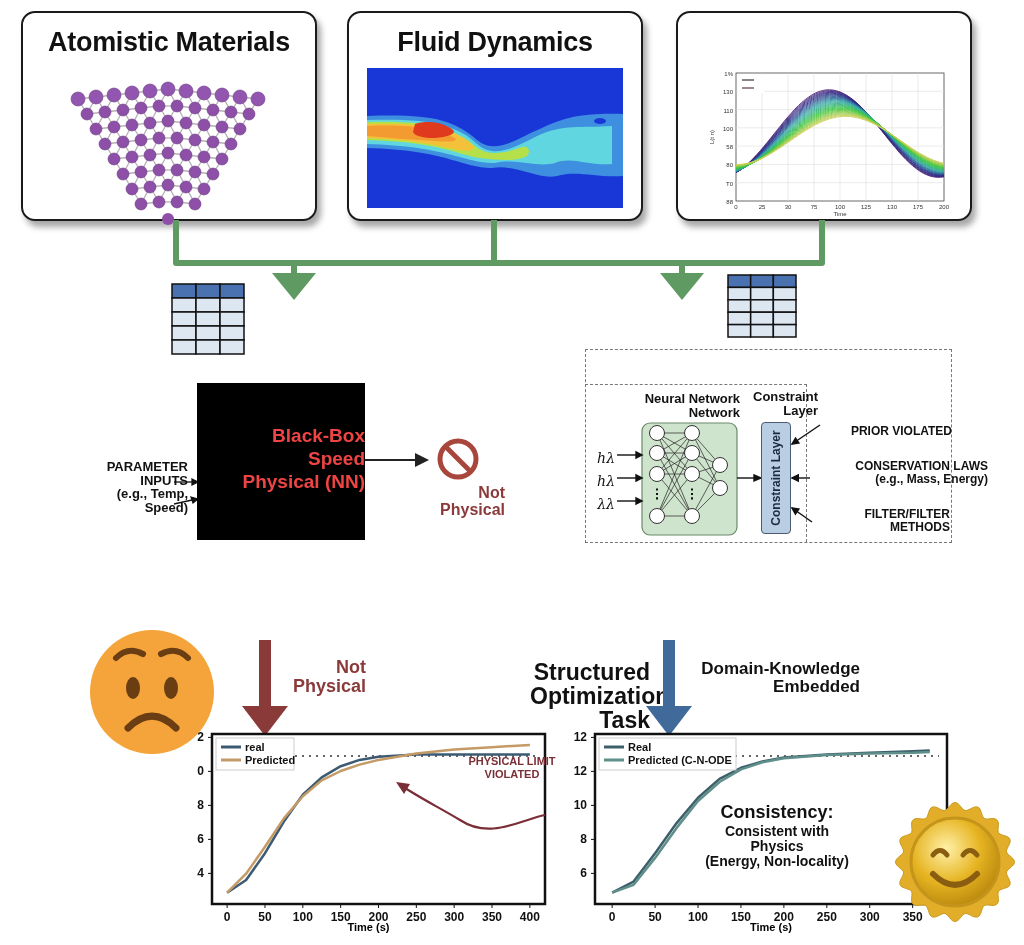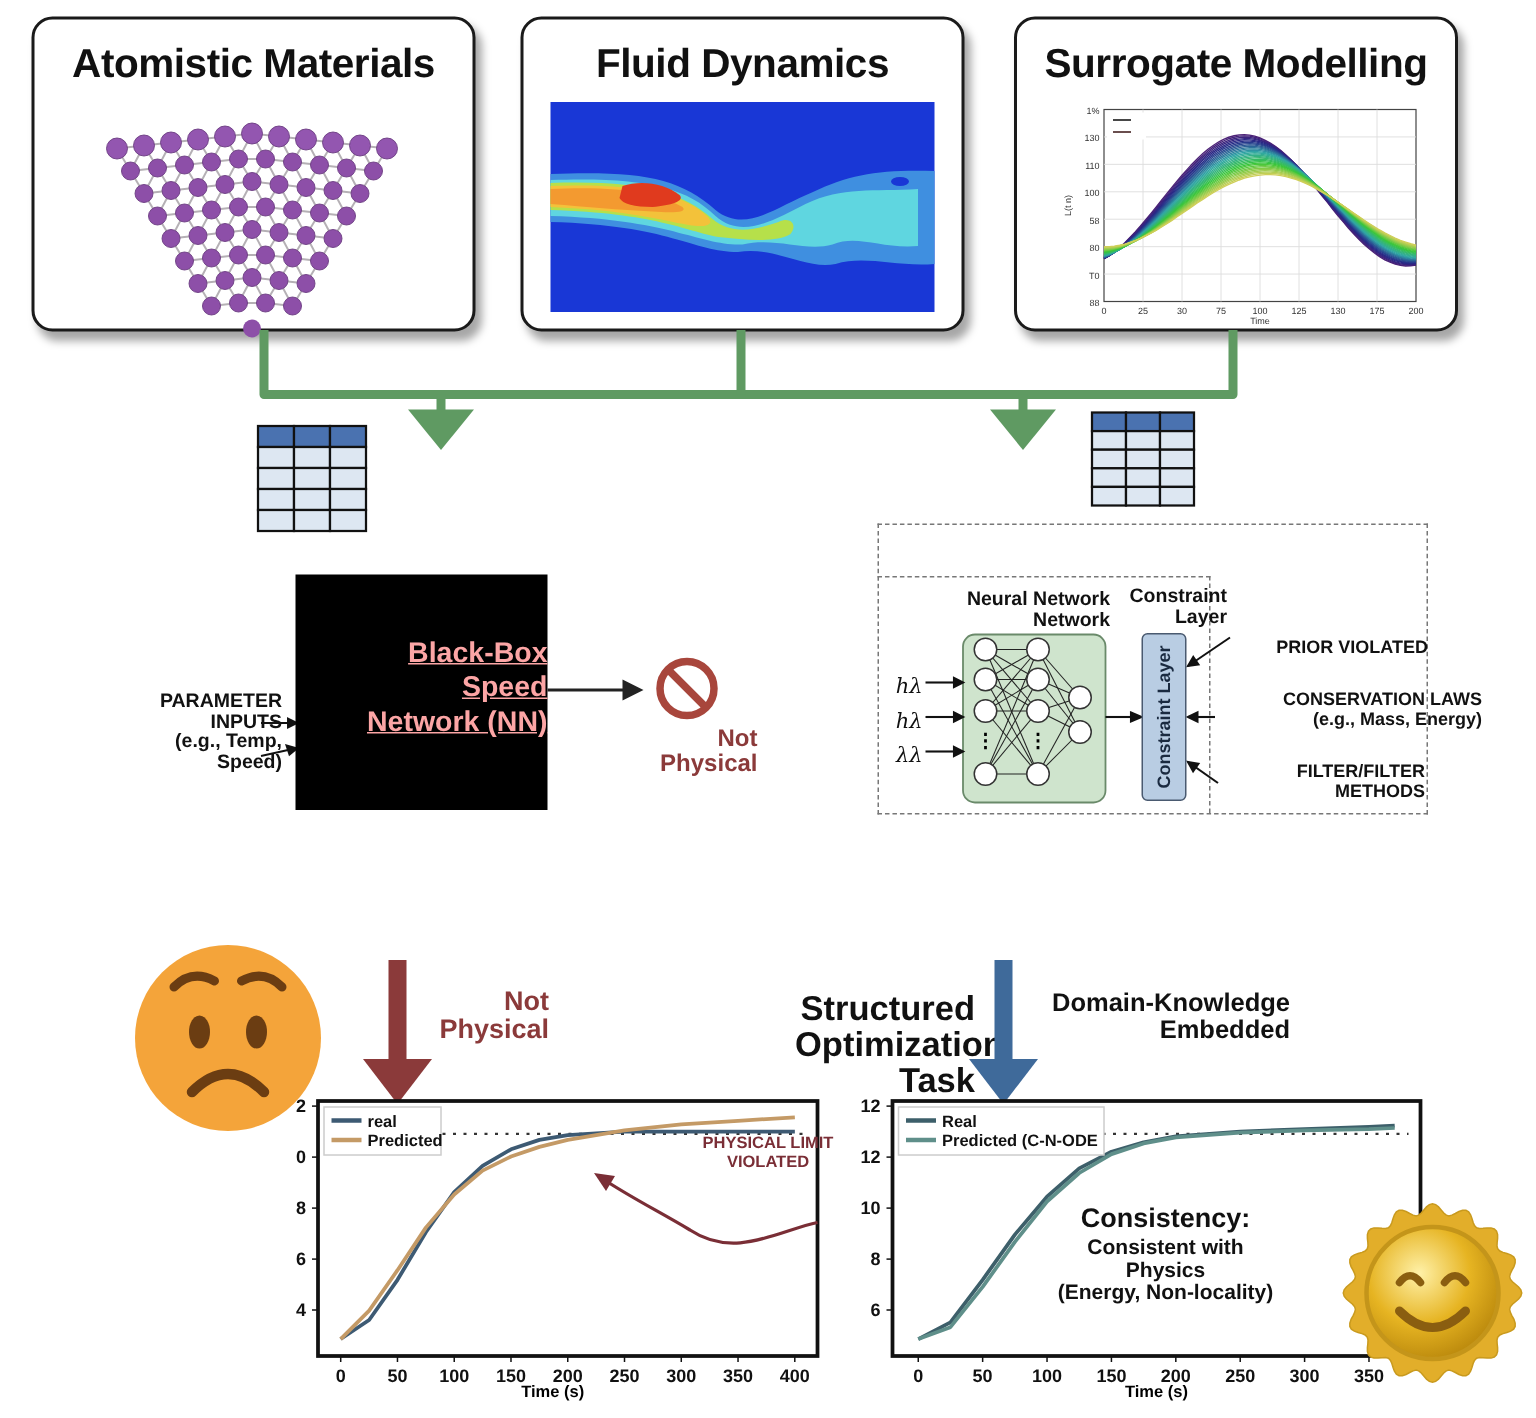--- a/index.html
+++ b/index.html
@@ -241,21 +241,20 @@
     <path d="M0 52 C60 50 90 56 110 76 C128 92 150 78 170 68 C195 56 215 60 245 58 L245 96 C220 98 205 88 188 95 C170 100 150 90 128 95 C100 96 80 78 0 76 Z" fill="#5fd6e0"></path>
     <path d="M0 54 C60 52 88 60 108 78 C122 90 140 84 152 80 C160 76 165 82 160 88 C150 94 130 92 112 90 C90 86 70 74 0 72 Z" fill="#b6e04a"></path>
     <path d="M0 56 C55 54 85 60 102 74 C112 82 104 84 92 82 C70 78 50 72 0 70 Z" fill="#f3c23a"></path>
     <path d="M0 58 C45 56 70 60 88 70 C92 74 80 74 68 73 C45 72 25 70 0 68 Z" fill="#f39a30"></path>
     <path d="M48 56 C60 52 76 54 86 62 C90 66 80 69 68 70 C56 70 48 68 46 64 Z" fill="#e03a1e"></path>
     <ellipse cx="233" cy="53" rx="6" ry="3" fill="#1937d6"></ellipse>
   </svg>
 </div>
 
 <div class="card" style="left:676px;top:11px;width:292px;height:206px;">
-  <div class="card-title">Surrogate Modelling</div>
   <svg id="surrogate" style="left:30px;top:56px;" width="250" height="150">
       <rect x="28" y="4" width="208" height="128" fill="#fff" stroke="#444" stroke-width="0.8"></rect>
       <line x1="54" y1="4" x2="54" y2="132" stroke="#ddd" stroke-width="0.6"></line>
       <line x1="80" y1="4" x2="80" y2="132" stroke="#ddd" stroke-width="0.6"></line>
       <line x1="106" y1="4" x2="106" y2="132" stroke="#ddd" stroke-width="0.6"></line>
       <line x1="132" y1="4" x2="132" y2="132" stroke="#ddd" stroke-width="0.6"></line>
       <line x1="158" y1="4" x2="158" y2="132" stroke="#ddd" stroke-width="0.6"></line>
       <line x1="184" y1="4" x2="184" y2="132" stroke="#ddd" stroke-width="0.6"></line>
       <line x1="210" y1="4" x2="210" y2="132" stroke="#ddd" stroke-width="0.6"></line>
       <line x1="28" y1="22.285714285714285" x2="236" y2="22.285714285714285" stroke="#ddd" stroke-width="0.6"></line>
@@ -375,24 +374,24 @@
 </div>
 <svg style="left:172px;top:470px;" width="30" height="40">
   <g stroke="#111" stroke-width="1.3" fill="#111">
     <line x1="2" y1="12" x2="20" y2="12"></line>
       <polygon points="20,9 26,12 20,15"></polygon>
     <line x1="2" y1="34" x2="20" y2="30"></line>
       <polygon points="19,27 26,29 21,33"></polygon>
   </g>
 </svg>
 <div style="position:absolute;left:197px;top:383px;width:168px;height:157px;background:#000;">
-  <div class="lbl" style="left:0;right:0;top:42px;font-size:19px;color:#fca5a5;line-height:1.2;font-weight:700;text-decoration:underline;">
+  <div class="lbl" style="left:0;right:0;top:42px;font-size:19px;color:#ef4444;line-height:1.2;font-weight:700;">
     <div>Black-Box</div>
     <div>Speed</div>
-    <div>Network (NN)</div>
+    <div>Physical (NN)</div>
   </div>
 </div>
 <svg style="left:365px;top:450px;" width="70" height="20">
   <line x1="0" y1="10" x2="52" y2="10" stroke="#222" stroke-width="2"></line>
   <polygon points="50,3 64,10 50,17" fill="#222"></polygon>
 </svg>
 <svg style="left:436px;top:437px;" width="44" height="44" viewBox="0 0 44 44">
   <circle cx="22" cy="22" r="18" fill="none" stroke="#a8463c" stroke-width="5"></circle>
   <line x1="9" y1="9" x2="35" y2="35" stroke="#a8463c" stroke-width="5"></line>
 </svg>

